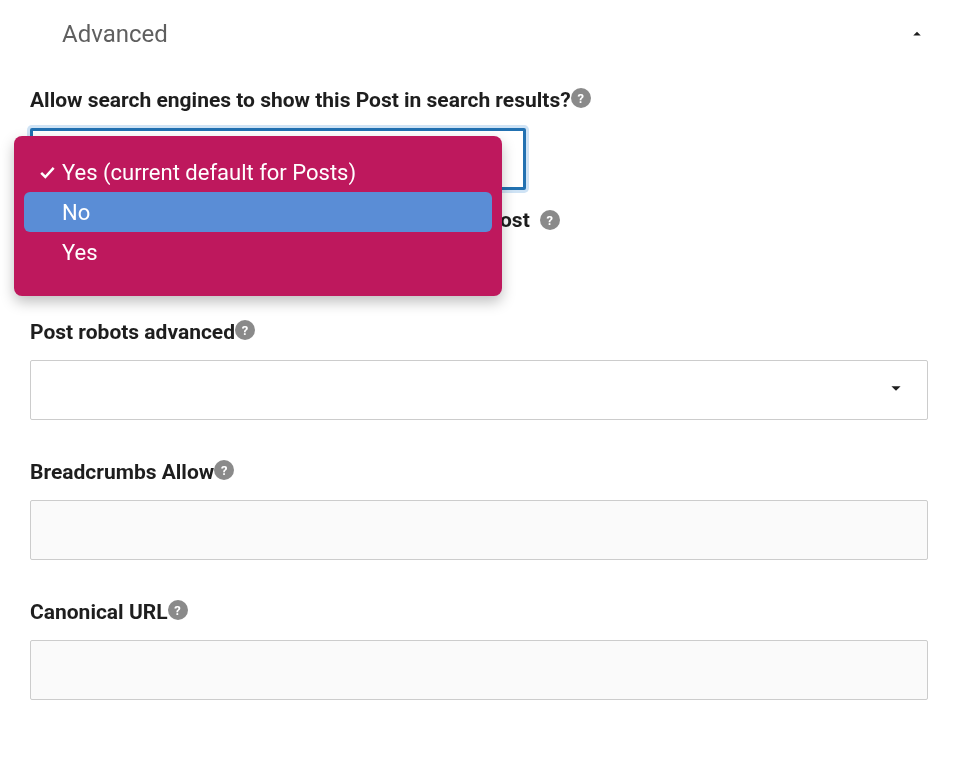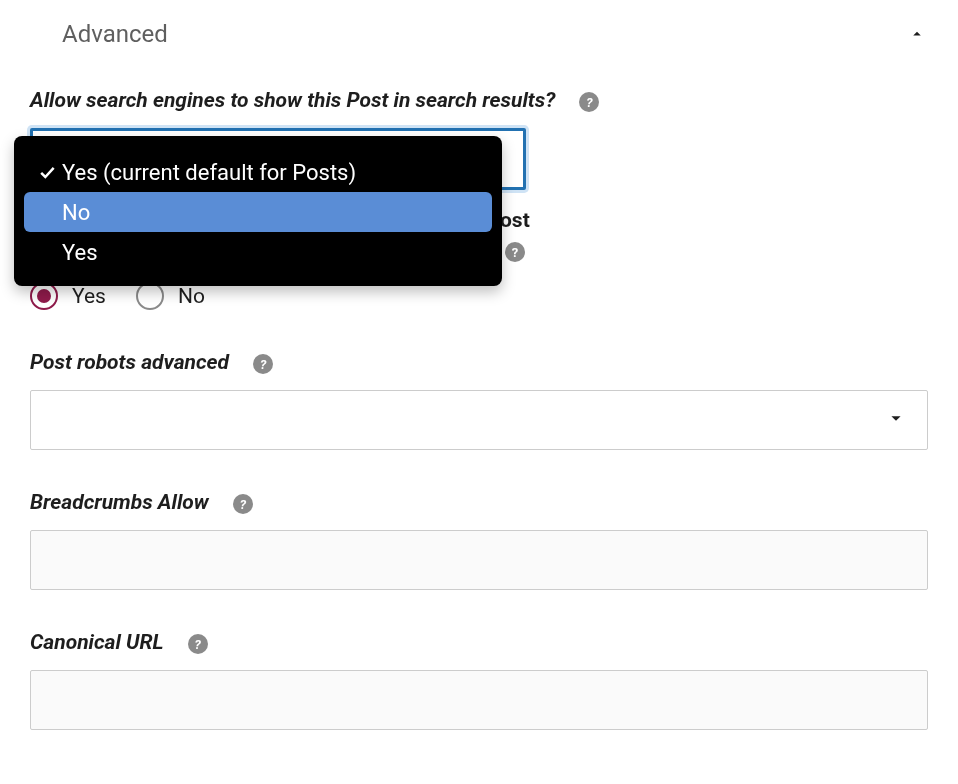--- a/index.html
+++ b/index.html
@@ -4,27 +4,27 @@
   <style>
     * { box-sizing: border-box; margin: 0; padding: 0; }
     body { font-family: -apple-system, BlinkMacSystemFont, "Segoe UI", Roboto, sans-serif; background: #fff; color: #1e1e1e; width: 958px; }
     .panel { padding: 20px 30px 40px 30px; }
     .panel-header { display: flex; align-items: center; justify-content: space-between; margin-bottom: 40px; cursor: pointer; }
     .panel-title { font-size: 24px; font-weight: 400; color: #5f5f5f; margin-left: 32px; }
     .chevron-up { width: 22px; height: 22px; display: flex; align-items: center; justify-content: center; color: #1e1e1e; }
     .chevron-up svg { width: 18px; height: 18px; fill: currentColor; }
 
     .field-group { margin-bottom: 40px; position: relative; }
-    .field-label { font-size: 21px; font-weight: 700; color: #1e1e1e; display: inline-flex; align-items: flex-end; gap: 24px; margin-bottom: 16px; font-style: italic; }
+    .field-label { font-size: 21px; font-weight: 700; color: #1e1e1e; display: inline-flex; align-items: flex-start; gap: 0; margin-bottom: 16px; }
     .help-icon { display: inline-flex; align-items: center; justify-content: center; width: 20px; height: 20px; border-radius: 50%; background: #8a8a8a; color: #fff; font-size: 13px; font-weight: 700; cursor: pointer; }
 
     .select-wrapper { position: relative; }
     .select-field { width: 496px; height: 62px; border: 3px solid #2271b1; border-radius: 2px; background: #fff; box-shadow: 0 0 0 3px #cfe3f5; display: flex; align-items: center; padding: 0 16px; font-size: 18px; cursor: pointer; }
 
-    .dropdown-menu { position: absolute; top: 8px; left: -16px; width: 488px; background: #000000; border-radius: 8px; box-shadow: 0 6px 14px rgba(0,0,0,0.25); padding: 16px 10px 14px 10px; z-index: 20; }
+    .dropdown-menu { position: absolute; top: 8px; left: -16px; width: 488px; background: #be185d; border-radius: 8px; box-shadow: 0 6px 14px rgba(0,0,0,0.25); padding: 16px 10px 24px 10px; z-index: 20; }
     .dropdown-item { display: flex; align-items: center; padding: 6px 14px 6px 8px; border-radius: 6px; font-size: 22px; color: #fff; cursor: pointer; min-height: 40px; }
     .dropdown-item .check-slot { width: 30px; display: inline-flex; align-items: center; justify-content: center; }
     .dropdown-item .check-slot svg { width: 20px; height: 20px; stroke: #fff; stroke-width: 3; fill: none; }
     .dropdown-item.highlighted { background: #5a8dd6; }
 
     .radio-row { display: flex; align-items: center; gap: 30px; margin-top: 4px; }
     .radio-option { display: inline-flex; align-items: center; gap: 14px; cursor: pointer; }
     .radio-outer { width: 28px; height: 28px; border-radius: 50%; border: 2px solid #8a8a8a; background: #fff; display: inline-flex; align-items: center; justify-content: center; }
     .radio-outer.selected { border-color: #8f1b4b; }
     .radio-inner { width: 14px; height: 14px; border-radius: 50%; background: #8f1b4b; }
@@ -77,21 +77,21 @@
         </div>
         <div class="dropdown-item">
           <span class="check-slot"></span>
           <span>Yes</span>
         </div>
       </div>
     </div>
 
     
     <div class="follow-wrapper">
-      <div class="follow-label-partial" style="margin-left: 470px; flex-direction: column;">
+      <div class="follow-label-partial" style="margin-left: 470px;">
         <span>ost</span>
         <span class="help-icon">?</span>
       </div>
       <div class="radio-row">
         <label class="radio-option">
           <span class="radio-outer selected">
             <span class="radio-inner"></span>
           </span>
           <span class="radio-label">Yes</span>
         </label>

